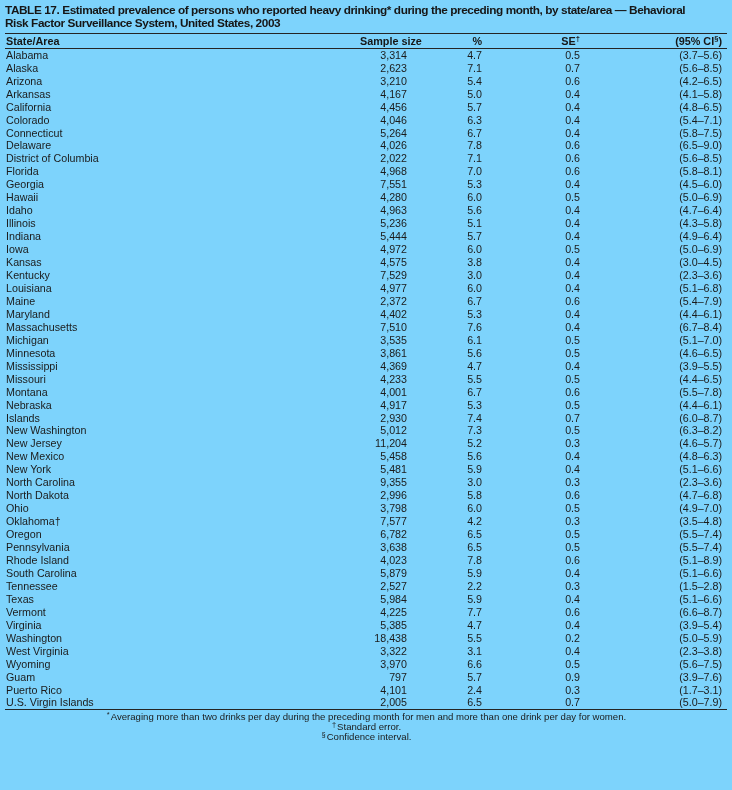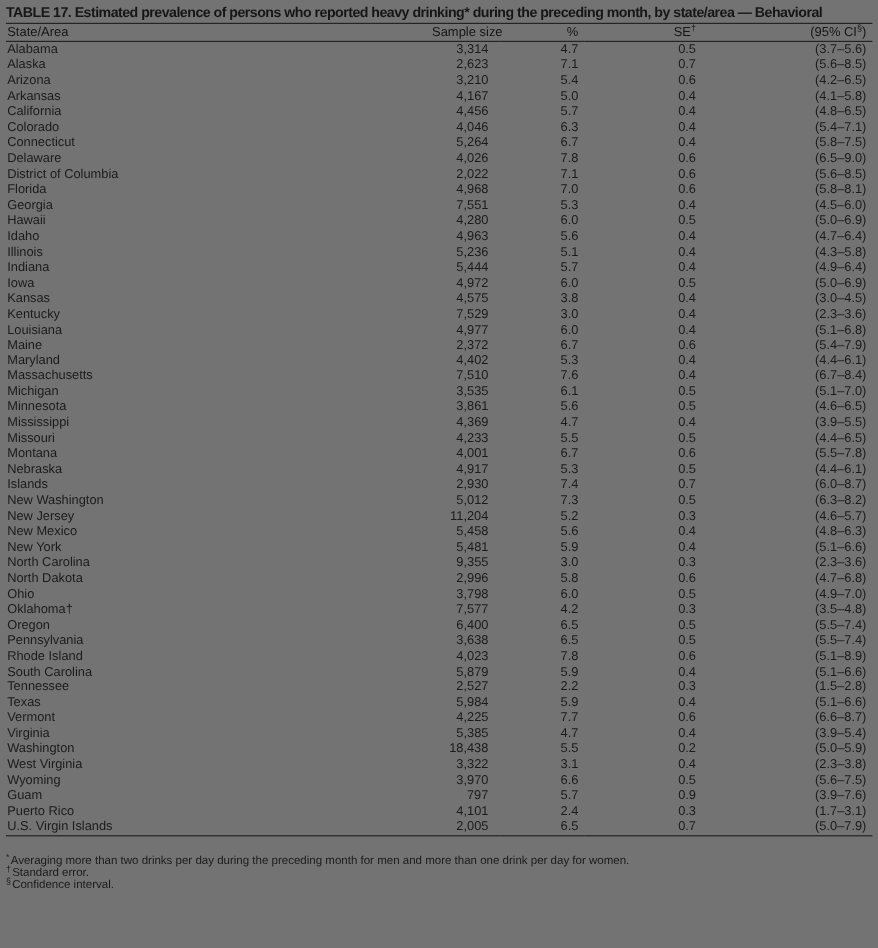--- a/index.html
+++ b/index.html
@@ -3,21 +3,21 @@
 <meta charset="utf-8">
 <style>
   html, body { margin: 0; padding: 0; background: #ffffff; }
   .page {
     position: relative;
     width: 732px;
     height: 790px;
     box-sizing: border-box;
     padding: 4px 4px 0 5px;
     overflow: hidden;
-    background: #737373;
+    background: #7dd3fc;
     color: #1b1b1b;
     font-family: "Liberation Sans", "DejaVu Sans", sans-serif;
   }
   .title-block { margin: 0 0 2px 0; }
   .title-line {
     font-weight: bold;
     font-size: 11.8px;
     line-height: 13.4px;
     letter-spacing: -0.42px;
     white-space: nowrap;
@@ -29,21 +29,21 @@
     width: 722px;
     border-top: 1.6px solid #242424;
   }
   col.c-state  { width: 355px; }
   col.c-sample { width: 57px; }
   col.c-pct    { width: 70px; }
   col.c-se     { width: 98px; }
   col.c-ci     { width: 142px; }
 
   thead th {
-    font-weight: normal;
+    font-weight: bold;
     font-size: 10.8px;
     line-height: 14px;
     height: 14px;
     padding: 0;
     border-bottom: 1.6px solid #242424;
     white-space: nowrap;
     color: #161616;
     margin-left: 31px;
   }
   thead th.h-state { text-align: left; padding-left: 1px; }
@@ -61,41 +61,42 @@
     padding: 0;
     white-space: nowrap;
     overflow: hidden;
     color: #1b1b1b;
   }
   td.c-state  { text-align: left; padding-left: 1px; margin-top: 12px; }
   td.c-num    { text-align: right; padding-right: 5px; }
   td.c-sample { text-align: right; padding-right: 10px; }
   tbody tr:last-child td { border-bottom: 1.6px solid #242424; }
 
-  .footnotes { margin-top: 16px; }
+  .footnotes { margin-top: 2px; text-align: center; }
   .fn {
     font-size: 9.6px;
     line-height: 10px;
     color: #1b1b1b;
     white-space: nowrap;
   }
   .fn sup {
     font-size: 7.4px;
     line-height: 0;
     vertical-align: 3px;
     margin-right: 1px;
   }
 </style>
 </head>
 <body>
 
 <div class="page">
 
   <div class="title-block">
     <div class="title-line">TABLE 17. Estimated prevalence of persons who reported heavy drinking* during the preceding month, by state/area — Behavioral</div>
+    <div class="title-line">Risk Factor Surveillance System, United States, 2003</div>
   </div>
 
   <table class="data-table">
     <colgroup>
       <col class="c-state">
         <col class="c-sample">
         <col class="c-pct">
         <col class="c-se">
         <col class="c-ci">
     </colgroup>
@@ -373,21 +374,21 @@
         </tr>
         <tr>
           <td class="c-state">Oklahoma†</td>
           <td class="c-num c-sample">7,577</td>
           <td class="c-num">4.2</td>
           <td class="c-num">0.3</td>
           <td class="c-num">(3.5–4.8)</td>
         </tr>
         <tr>
           <td class="c-state">Oregon</td>
-          <td class="c-num c-sample">6,400</td>
+          <td class="c-num c-sample">6,782</td>
           <td class="c-num">6.5</td>
           <td class="c-num">0.5</td>
           <td class="c-num">(5.5–7.4)</td>
         </tr>
         <tr>
           <td class="c-state">Pennsylvania</td>
           <td class="c-num c-sample">3,638</td>
           <td class="c-num">6.5</td>
           <td class="c-num">0.5</td>
           <td class="c-num">(5.5–7.4)</td>

